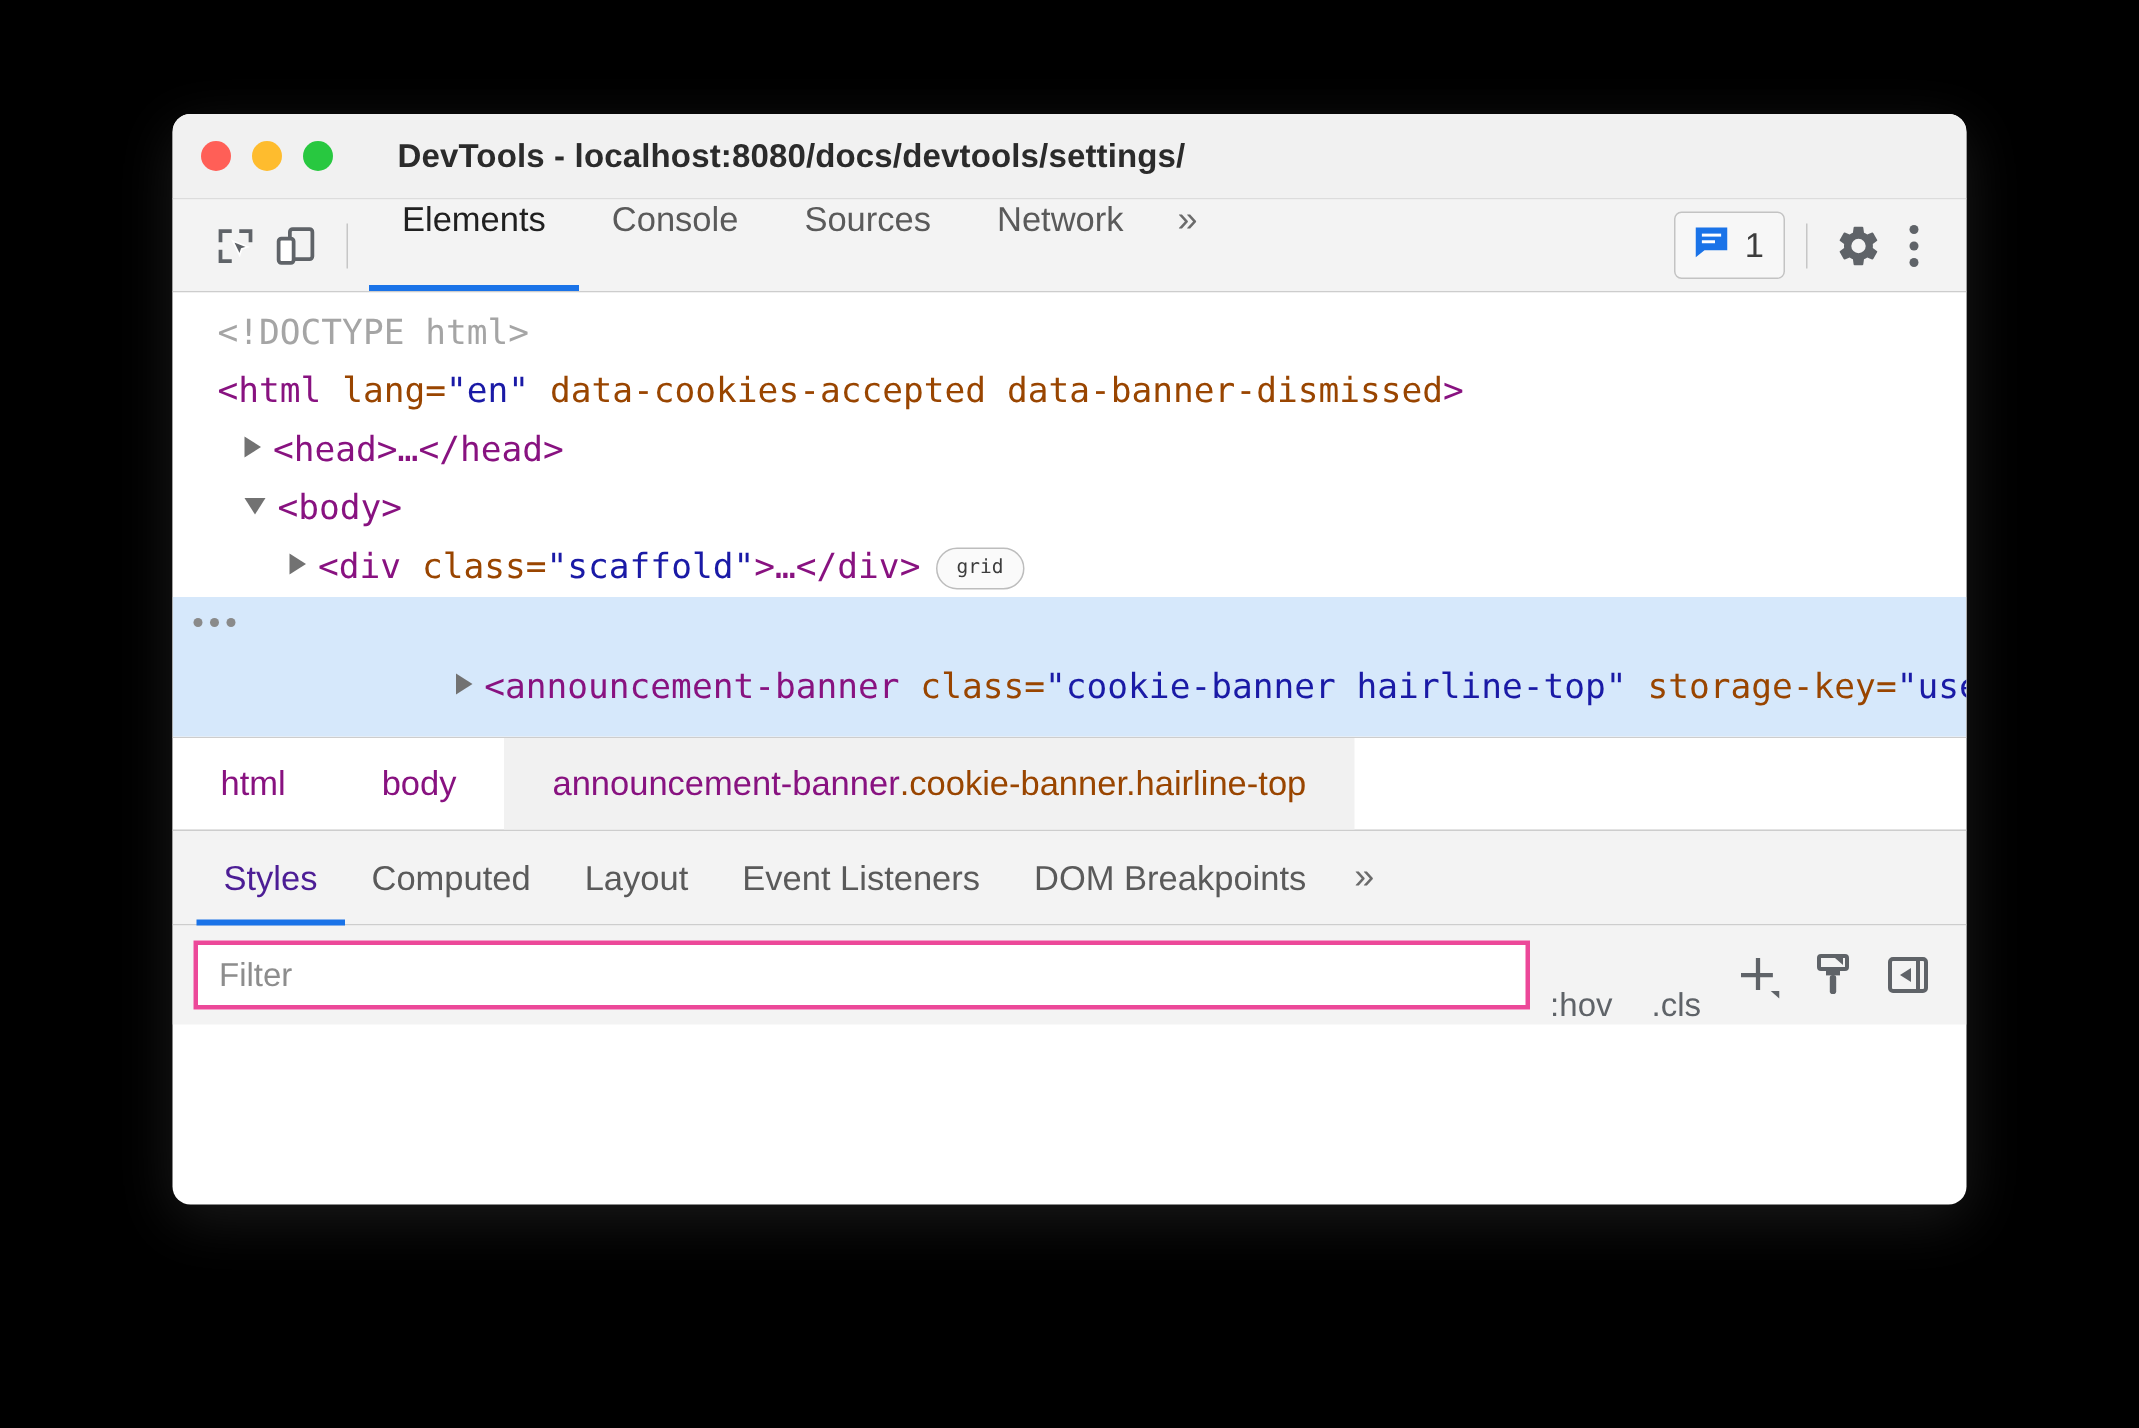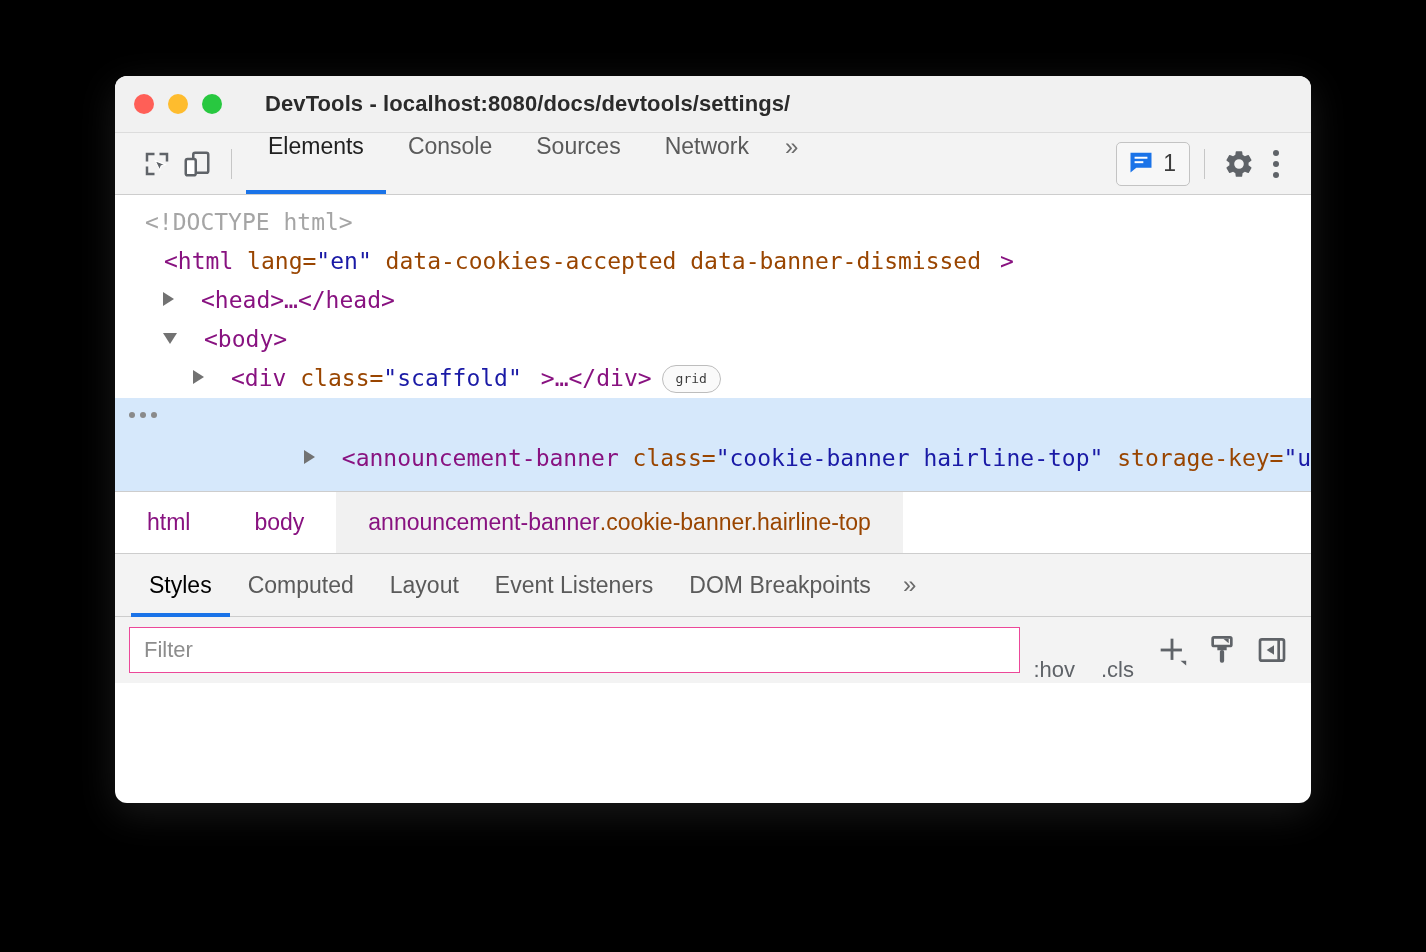--- a/index.html
+++ b/index.html
@@ -161,21 +161,21 @@
     border-bottom: 7px solid transparent;
   }
   .tw.open {
     border-top: 11px solid #727272;
     border-left: 7px solid transparent;
     border-right: 7px solid transparent;
     vertical-align: 3px;
   }
 
   .doctype { color: #a5a5a5; }
-  .tag     { color: #881280; margin-left: 19px; }
+  .tag     { color: #881280; }
   .attr    { color: #994500; }
   .val     { color: #1a1aa6; }
 
   .badge {
     display: inline-block;
     font-family: "DejaVu Sans Mono", monospace;
     font-size: 13px;
     line-height: 1;
     padding: 6px 13px 7px;
     border: 1px solid #bdbdbd;
@@ -234,21 +234,21 @@
     padding-left: 16px;
   }
   .ptab {
     display: flex; align-items: center;
     padding: 0 18px;
     font-size: 23px;
     color: #5a5a5a;
     white-space: nowrap;
     position: relative;
   }
-  .ptab.active { color: #000000; }
+  .ptab.active { color: #4c1d95; }
   .ptab.active::after {
     content: "";
     position: absolute;
     left: 0; right: 0; bottom: -1px;
     height: 4px;
     background: #1a73e8;
   }
   .ptab.chev { font-size: 24px; color: #6b6b6b; padding: 0 14px; }
 
   
@@ -257,21 +257,21 @@
     background: #f3f3f3;
     display: flex;
     align-items: center;
     padding: 0 14px 0 14px;
     gap: 0;
   }
   .filter-input {
     flex: 1 1 auto;
     height: 46px;
     background: #ffffff;
-    border: 1px solid #ec4899;
+    border: 3px solid #ec4899;
     display: flex;
     align-items: center;
     padding: 0 14px;
     font-size: 22px;
     color: #8d8d8d;
   }
   .sb-txt {
     font-family: Liberation Sans, sans-serif;
     font-size: 22px;
     color: #5f6368;

